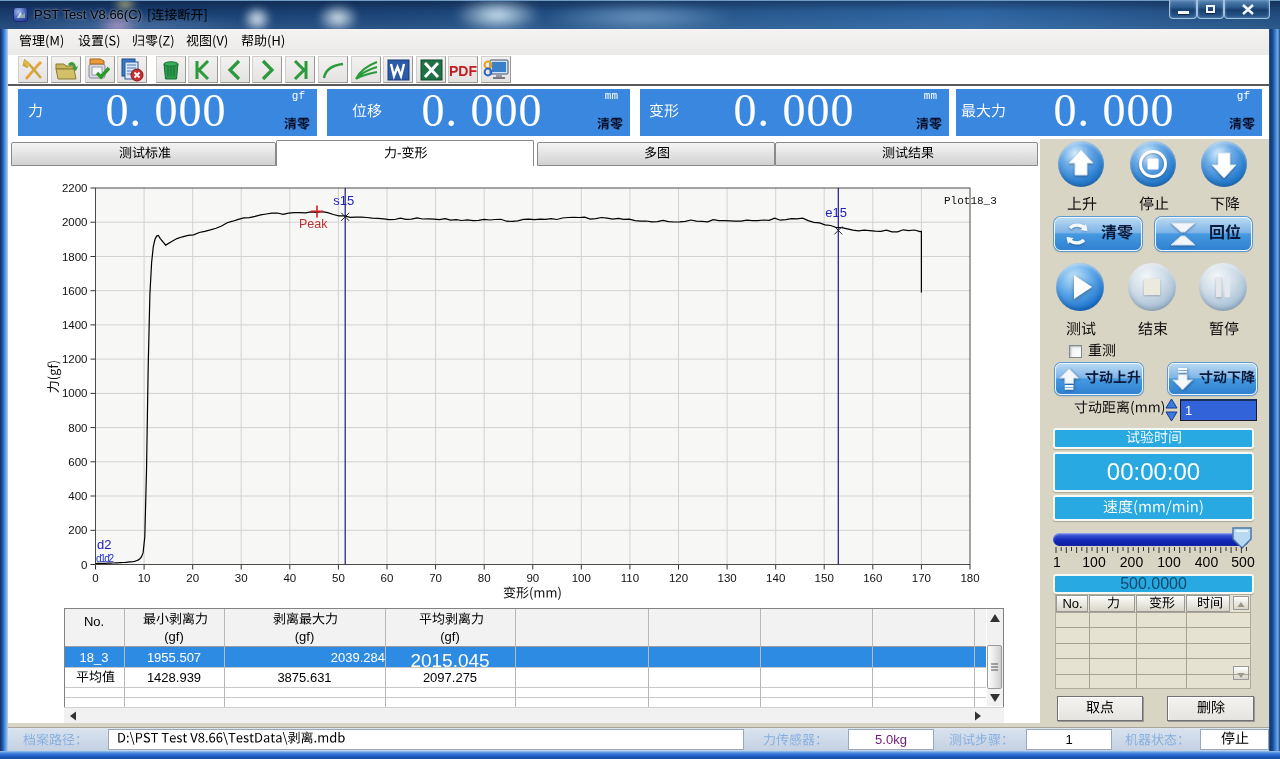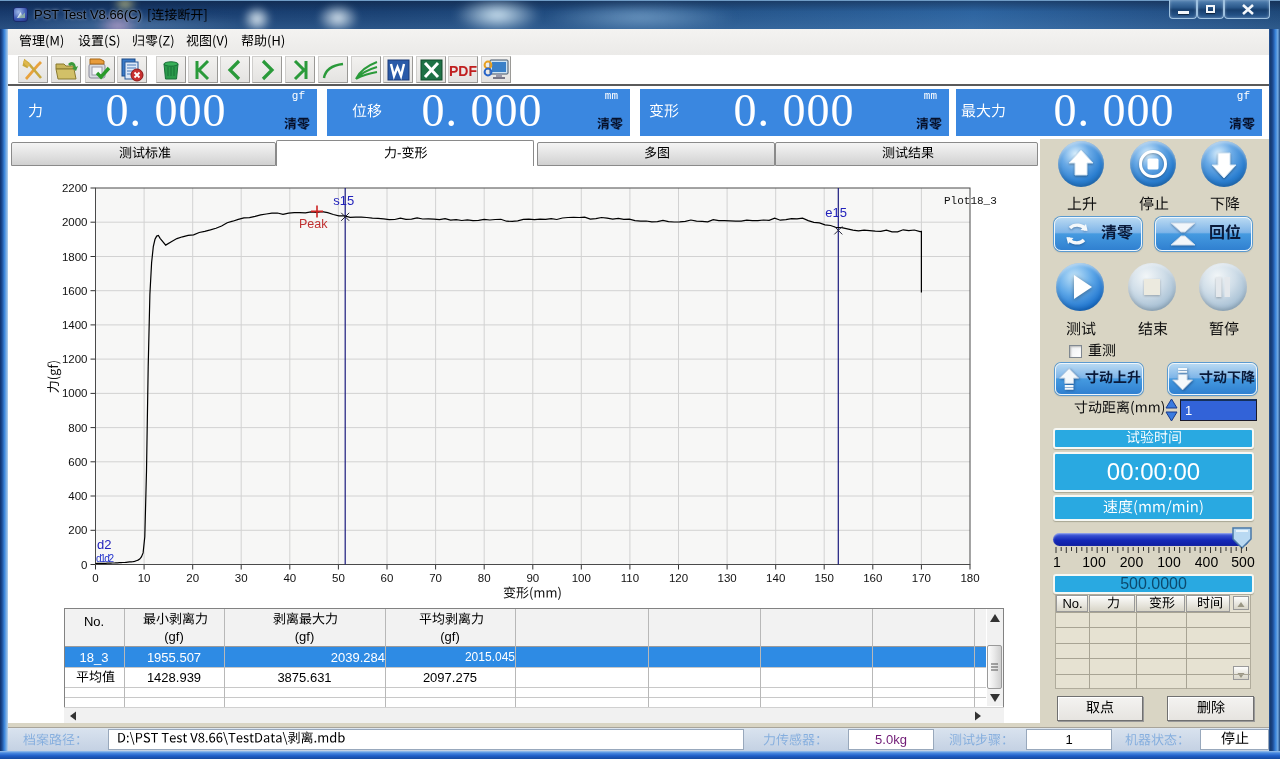--- a/index.html
+++ b/index.html
@@ -269,21 +269,21 @@
   </svg>
 <div class="abs" style="left:224px;top:629px;width:161px;text-align:center;font-size:13px;color:#000">(gf)</div>
 <svg style="position:absolute;left:417.5px;top:612.0px;overflow:visible" width="67" height="17">
     <path transform="translate(1,11.4)" d="M2.3 -8.2C2.8 -7.2 3.3 -6 3.5 -5.2L4.4 -5.5C4.2 -6.3 3.7 -7.5 3.1 -8.4ZM9.8 -8.5C9.5 -7.6 8.9 -6.2 8.4 -5.4L9.2 -5.1C9.8 -5.9 10.4 -7.2 10.8 -8.2ZM0.7 -4.5V-3.5H6V1H7V-3.5H12.3V-4.5H7V-9.1H11.6V-10H1.4V-9.1H6V-4.5Z M19.3 -6C20.1 -5.3 21.1 -4.4 21.6 -3.8L22.3 -4.5C21.7 -5 20.7 -5.9 19.9 -6.6ZM18.3 -1.5 18.7 -0.6C20 -1.4 21.8 -2.3 23.4 -3.3L23.2 -4.1C21.4 -3.1 19.5 -2.1 18.3 -1.5ZM20.4 -10.9C19.8 -9.2 18.8 -7.6 17.6 -6.5C17.8 -6.3 18.1 -5.9 18.3 -5.7C18.9 -6.3 19.5 -7.1 20 -7.9H24.2C24 -2.6 23.8 -0.5 23.4 -0.1C23.3 0.1 23.1 0.2 22.8 0.2C22.5 0.2 21.7 0.2 20.7 0.1C20.9 0.3 21 0.7 21 1C21.8 1 22.7 1.1 23.2 1C23.6 1 23.9 0.9 24.2 0.5C24.7 -0.2 24.9 -2.2 25.1 -8.3C25.1 -8.5 25.1 -8.8 25.1 -8.8H20.5C20.8 -9.4 21.1 -10 21.3 -10.6ZM13.5 -1.6 13.8 -0.6C15.1 -1.2 16.7 -2.1 18.2 -2.9L17.9 -3.7L16.1 -2.8V-6.9H17.7V-7.8H16.1V-10.8H15.2V-7.8H13.6V-6.9H15.2V-2.4C14.5 -2.1 13.9 -1.8 13.5 -1.6Z M34.6 -9.5V-2.3H35.5V-9.5ZM37 -10.7V-0.2C37 0 36.9 0.1 36.7 0.1C36.5 0.1 35.8 0.1 35 0.1C35.1 0.4 35.3 0.8 35.3 1C36.4 1.1 37 1 37.4 0.9C37.8 0.7 37.9 0.4 37.9 -0.2V-10.7ZM26.9 -4.8C27.5 -4.2 28.1 -3.4 28.3 -2.9L29.1 -3.4C28.8 -4 28.2 -4.7 27.6 -5.3ZM32.7 -5.3C32.3 -4.7 31.8 -3.8 31.3 -3.2L30.7 -3.5V-5.7H34V-6.5H32.5C32.6 -7.8 32.7 -9.3 32.7 -10.4L32 -10.5L31.9 -10.4H27.4V-9.6H31.8L31.7 -8.5H27.7V-7.7H31.7L31.6 -6.5H26.6V-5.7H29.8V-3.2C28.6 -2.4 27.3 -1.6 26.4 -1.1L26.9 -0.3C27.7 -0.8 28.8 -1.6 29.8 -2.3V-0C29.8 0.1 29.8 0.2 29.6 0.2C29.4 0.2 28.8 0.2 28.1 0.2C28.2 0.4 28.3 0.8 28.4 1.1C29.3 1.1 29.9 1 30.2 0.9C30.6 0.8 30.7 0.5 30.7 -0V-2.5C31.7 -1.8 32.7 -1 33.3 -0.4L33.9 -1.1C33.4 -1.6 32.7 -2.2 31.9 -2.7C32.4 -3.3 33 -4.1 33.5 -4.8Z M44.6 -10.8C44.8 -10.4 44.9 -10.1 45.1 -9.7H39.8V-8.9H51.2V-9.7H46.1C45.9 -10.1 45.7 -10.6 45.5 -11ZM42.8 -0.3C43.1 -0.4 43.6 -0.5 47.6 -0.9C47.7 -0.7 47.9 -0.4 48 -0.2L48.7 -0.7C48.3 -1.3 47.6 -2.2 47.1 -2.9L46.4 -2.5L47.1 -1.6L43.9 -1.3C44.3 -1.8 44.7 -2.4 45.1 -3H49.7V0C49.7 0.2 49.6 0.2 49.4 0.2C49.2 0.2 48.5 0.3 47.8 0.2C47.9 0.4 48 0.8 48.1 1C49.1 1 49.7 1 50.1 0.9C50.5 0.7 50.6 0.5 50.6 0V-3.9H45.6L46.1 -4.8H49.8V-8.4H48.8V-5.6H42.2V-8.4H41.2V-4.8H45C44.9 -4.5 44.7 -4.1 44.5 -3.9H40.4V1H41.4V-3H44C43.7 -2.5 43.5 -2.1 43.3 -2C43 -1.6 42.8 -1.3 42.5 -1.2C42.6 -1 42.8 -0.5 42.8 -0.3ZM47.2 -8.7C46.8 -8.3 46.2 -8 45.7 -7.6C44.9 -8 44.2 -8.3 43.5 -8.6L43.1 -8.1C43.7 -7.9 44.3 -7.6 45 -7.2C44.2 -6.9 43.5 -6.5 42.8 -6.3C42.9 -6.1 43.2 -5.8 43.3 -5.7C44 -6 44.9 -6.4 45.7 -6.9C46.4 -6.5 47.2 -6.1 47.7 -5.8L48.1 -6.3C47.6 -6.6 47 -6.9 46.3 -7.3C46.9 -7.6 47.4 -8 47.8 -8.3Z M57.3 -10.9V-8.6V-8.1H53.1V-7.1H57.3C57.1 -4.6 56.2 -1.8 52.7 0.3C52.9 0.5 53.3 0.9 53.4 1.1C57.2 -1.2 58.1 -4.4 58.3 -7.1H62.8C62.5 -2.5 62.2 -0.7 61.7 -0.2C61.6 -0 61.4 0 61.1 0C60.8 0 60 -0 59.1 -0.1C59.3 0.2 59.4 0.6 59.4 0.9C60.2 0.9 61.1 1 61.5 0.9C62 0.9 62.3 0.8 62.6 0.4C63.2 -0.2 63.5 -2.2 63.8 -7.6C63.8 -7.7 63.8 -8.1 63.8 -8.1H58.3V-8.6V-10.9Z" fill="#000"></path>
   </svg>
 <div class="abs" style="left:385px;top:629px;width:130px;text-align:center;font-size:13px;color:#000">(gf)</div>
 <div class="abs" style="left:65px;top:647px;width:921px;height:20px;background:#2e8be4"></div>
 <div class="abs" style="left:64px;top:650px;width:60px;text-align:center;font-size:13px;color:#fff">18_3</div>
 <div class="abs" style="left:124px;top:650px;width:100px;text-align:center;font-size:13px;color:#fff">1955.507</div>
 <div class="abs" style="left:224px;top:650px;width:161px;text-align:right;font-size:13px;color:#fff">2039.284</div>
-<div class="abs" style="left:385px;top:650px;width:130px;text-align:right;font-size:12px;color:#fff">2015.045</div>
+<div class="abs" style="left:385px;top:650px;width:130px;text-align:center;font-size:19px;color:#fff">2015.045</div>
 <div class="abs" style="left:65px;top:667px;width:921px;height:1px;background:#c8c8c8"></div>
 <svg style="position:absolute;left:74.5px;top:670.0px;overflow:visible" width="41" height="17">
     <path transform="translate(1,11.4)" d="M2.3 -8.2C2.8 -7.2 3.3 -6 3.5 -5.2L4.4 -5.5C4.2 -6.3 3.7 -7.5 3.1 -8.4ZM9.8 -8.5C9.5 -7.6 8.9 -6.2 8.4 -5.4L9.2 -5.1C9.8 -5.9 10.4 -7.2 10.8 -8.2ZM0.7 -4.5V-3.5H6V1H7V-3.5H12.3V-4.5H7V-9.1H11.6V-10H1.4V-9.1H6V-4.5Z M19.3 -6C20.1 -5.3 21.1 -4.4 21.6 -3.8L22.3 -4.5C21.7 -5 20.7 -5.9 19.9 -6.6ZM18.3 -1.5 18.7 -0.6C20 -1.4 21.8 -2.3 23.4 -3.3L23.2 -4.1C21.4 -3.1 19.5 -2.1 18.3 -1.5ZM20.4 -10.9C19.8 -9.2 18.8 -7.6 17.6 -6.5C17.8 -6.3 18.1 -5.9 18.3 -5.7C18.9 -6.3 19.5 -7.1 20 -7.9H24.2C24 -2.6 23.8 -0.5 23.4 -0.1C23.3 0.1 23.1 0.2 22.8 0.2C22.5 0.2 21.7 0.2 20.7 0.1C20.9 0.3 21 0.7 21 1C21.8 1 22.7 1.1 23.2 1C23.6 1 23.9 0.9 24.2 0.5C24.7 -0.2 24.9 -2.2 25.1 -8.3C25.1 -8.5 25.1 -8.8 25.1 -8.8H20.5C20.8 -9.4 21.1 -10 21.3 -10.6ZM13.5 -1.6 13.8 -0.6C15.1 -1.2 16.7 -2.1 18.2 -2.9L17.9 -3.7L16.1 -2.8V-6.9H17.7V-7.8H16.1V-10.8H15.2V-7.8H13.6V-6.9H15.2V-2.4C14.5 -2.1 13.9 -1.8 13.5 -1.6Z M33.8 -10.9C33.7 -10.5 33.7 -10.1 33.6 -9.6H30.3V-8.7H33.5C33.4 -8.3 33.3 -7.9 33.2 -7.5H31V-0.2H29.7V0.7H38.5V-0.2H37.3V-7.5H34.1C34.2 -7.9 34.3 -8.3 34.4 -8.7H38.1V-9.6H34.6L34.8 -10.9ZM31.9 -0.2V-1.3H36.4V-0.2ZM31.9 -4.9H36.4V-3.8H31.9ZM31.9 -5.7V-6.7H36.4V-5.7ZM31.9 -3.1H36.4V-2H31.9ZM29.4 -10.9C28.7 -8.9 27.6 -7 26.4 -5.7C26.6 -5.5 26.9 -5 27 -4.8C27.3 -5.2 27.7 -5.7 28.1 -6.2V1H29V-7.7C29.5 -8.6 30 -9.6 30.3 -10.6Z" fill="#000"></path>
   </svg>
 <div class="abs" style="left:124px;top:670px;width:100px;text-align:center;font-size:13px;color:#000">1428.939</div>
 <div class="abs" style="left:224px;top:670px;width:161px;text-align:center;font-size:13px;color:#000">3875.631</div>
 <div class="abs" style="left:385px;top:670px;width:130px;text-align:center;font-size:13px;color:#000">2097.275</div>
 <div class="abs" style="left:65px;top:687px;width:921px;height:1px;background:#c8c8c8"></div>
 <div class="abs" style="left:65px;top:697px;width:921px;height:1px;background:#c8c8c8"></div>
 <div class="abs" style="left:124px;top:609px;width:1px;height:98px;background:#b8b8b8"></div>

